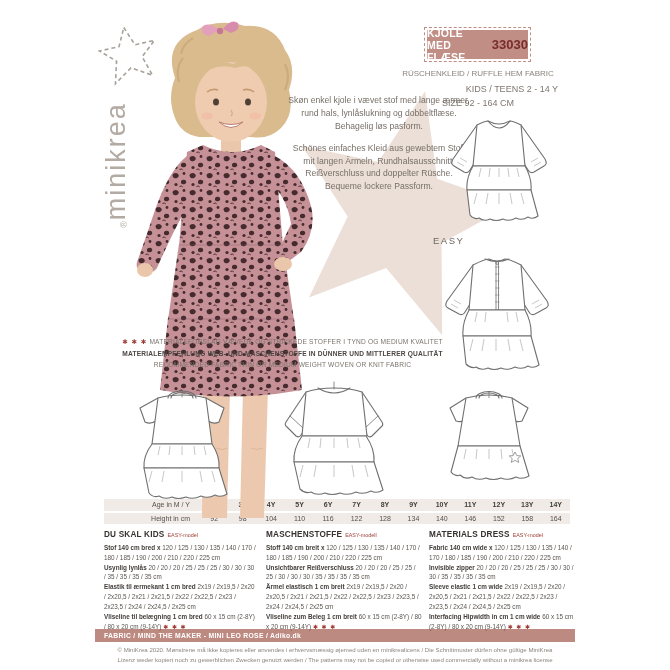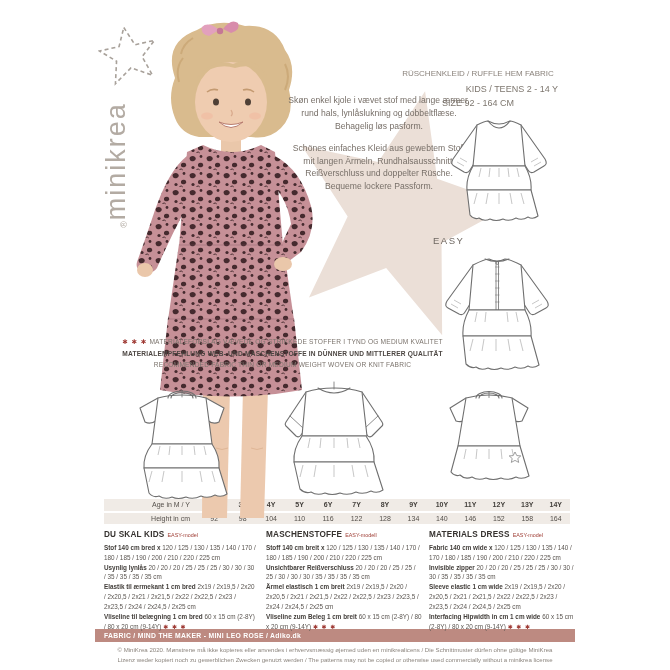--- a/index.html
+++ b/index.html
@@ -126,20 +126,26 @@
       <path d="M172,138 Q198,152 208,188 Q214,212 198,234 L182,246 Q174,248 172,240 L188,206 Q184,176 160,158 Z" fill="url(#leo)"></path>
       <path d="M84,134 L100,127 Q128,141 158,127 L172,134 L180,228 L76,228 Z" fill="url(#leo)"></path>
       <path d="M76,226 L180,226 L191,302 L65,302 Z" fill="url(#leo)"></path>
       <path d="M65,300 L191,300 L199,372 Q128,385 57,372 Z" fill="url(#leo)"></path>
       <path d="M76,227 L180,227 M65,301 L191,301" stroke="#7e545b" stroke-width="1" opacity=".35" fill="none"></path>
     </g>
     <ellipse cx="42" cy="252" rx="8" ry="7" fill="#eac7aa"></ellipse>
     <ellipse cx="180" cy="246" rx="9" ry="7" fill="#eac7aa"></ellipse>
   </svg>
 
+  <div class="abs title-box">
+    <div class="title-inner">
+      <span class="title-text">KJOLE MED FLÆSE</span>
+      <span class="title-num">33030</span>
+    </div>
+  </div>
   <div class="abs hdr-sub">RÜSCHENKLEID / RUFFLE HEM FABRIC</div>
   <div class="abs hdr-kids">KIDS / TEENS 2 - 14 Y</div>
   <div class="abs hdr-size">SIZE 92 - 164 CM</div>
 
   <svg class="abs star-watermark" width="225" height="255" viewBox="0 0 200 200" preserveAspectRatio="none">
     <path d="M100,6 L127,70 L196,74 L143,118 L161,188 L100,149 L39,188 L57,118 L4,74 L73,70 Z" fill="#ebdfd7" transform="rotate(14 100 100)"></path>
   </svg>
 
   <div class="abs desc">
     <p>Skøn enkel kjole i vævet stof med lange ærmer, rund hals, lynlåslukning og dobbeltflæse. Behagelig løs pasform.</p>

